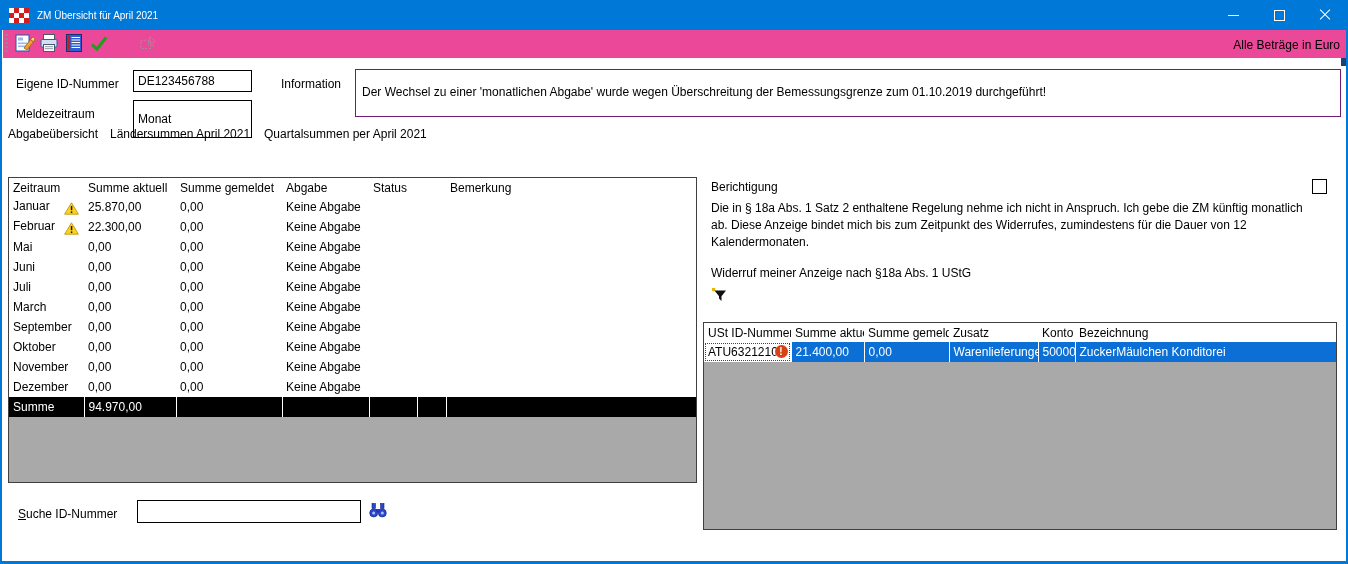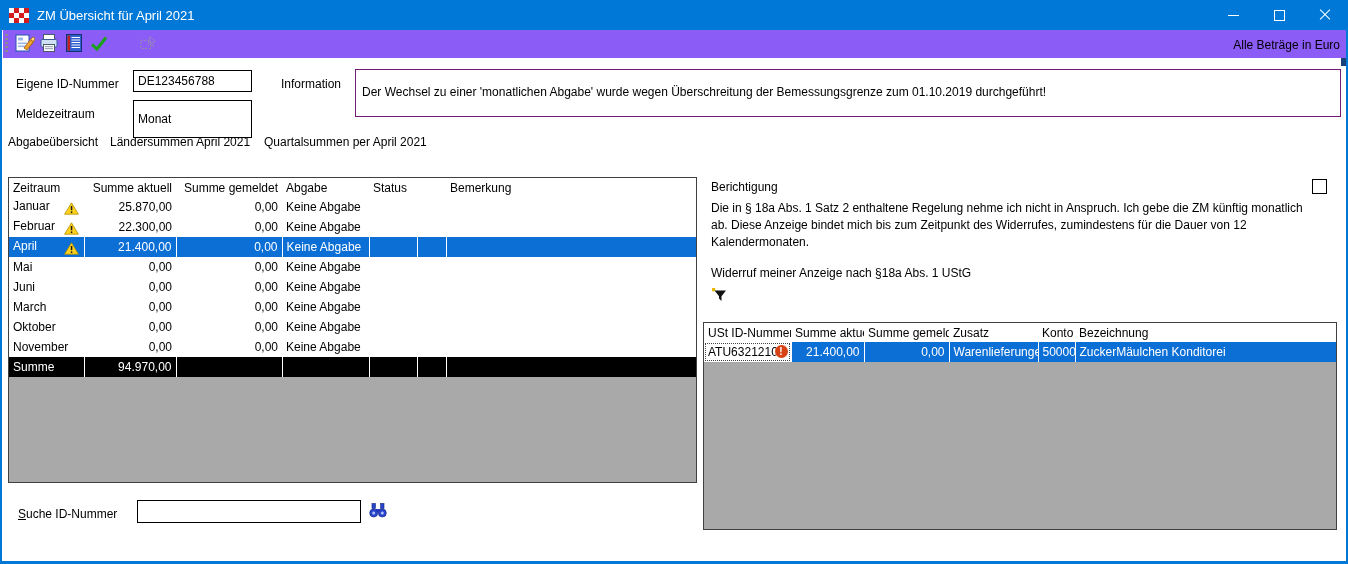--- a/index.html
+++ b/index.html
@@ -7,63 +7,63 @@
     width:1348px;height:564px;position:relative;overflow:hidden;
     background:#ffffff;color:#000;
     font-family:"Liberation Sans",sans-serif;font-size:12px;
   }
   
   .titlebar{position:absolute;top:0;left:0;right:0;height:30px;background:#0078d7;display:flex;align-items:center;z-index:5;}
   .app-icon{width:20px;height:15px;margin-left:9px;flex:0 0 auto;
     background-color:#fff;
     background-image:conic-gradient(#d41c1c 0.25turn,#fff 0.25turn 0.5turn,#d41c1c 0.5turn 0.75turn,#fff 0.75turn);
     background-size:10px 10px;}
-  .title-text{color:#fff;margin-left:8px;font-size:13px;white-space:nowrap;}
+  .title-text{color:#fff;margin-left:8px;font-size:10px;white-space:nowrap;}
   .win-btns{position:absolute;right:0;top:0;height:30px;display:flex;}
   .win-btn{width:46px;height:30px;display:flex;align-items:center;justify-content:center;}
   .glyph-min{width:11px;height:1px;background:#fff;}
   .glyph-max{width:9px;height:9px;border:1px solid #fff;}
   .glyph-close{position:relative;width:12px;height:12px;}
   .glyph-close::before,.glyph-close::after{content:"";position:absolute;left:-1px;top:5px;width:14px;height:1px;background:#fff;}
   .glyph-close::before{transform:rotate(45deg);}
   .glyph-close::after{transform:rotate(-45deg);}
   .b-left{position:absolute;left:0;top:30px;bottom:0;width:2px;background:#0078d7;}
   .b-right{position:absolute;right:0;top:30px;bottom:0;width:2px;background:#0078d7;}
   .b-bottom{position:absolute;left:0;right:0;bottom:0;height:3px;background:#0078d7;}
   .edge-notch{position:absolute;right:2px;top:56px;width:5px;height:10px;background:#17427c;}
   
-  .toolbar{position:absolute;top:30px;left:3px;right:2px;height:28px;background:#8b5cf6;}
+  .toolbar{position:absolute;top:30px;left:3px;right:2px;height:28px;background:#ec4899;}
   .grip{position:absolute;left:2px;top:4px;width:3px;height:20px;
     background:repeating-linear-gradient(to bottom,#8a8a8a 0 2px,transparent 2px 4px);}
   .tb-icon{position:absolute;top:3px;width:20px;height:20px;}
   #tb-edit{left:12px;} #tb-print{left:36px;} #tb-journal{left:61px;} #tb-check{left:86px;} #tb-send{left:136px;}
   .tb-note{position:absolute;right:6px;top:8px;color:#000;}
   
   .lbl{position:absolute;white-space:nowrap;}
   #lbl-own-id{left:16px;top:77px;}
   #lbl-period{left:16px;top:107px;}
   #lbl-info{left:281px;top:77px;}
   .fld{position:absolute;border:1px solid #000;background:#fff;font:inherit;padding:4px 4px;box-sizing:border-box;}
   #inp-own-id{left:133px;top:70px;width:119px;height:22px;}
   #inp-period{left:133px;top:100px;width:119px;height:38px;}
   #info-box{position:absolute;left:355px;top:69px;width:986px;height:48px;border:1px solid #701a75;
     box-sizing:border-box;padding:15px 6px;line-height:15px;background:#fff;}
   
-  .tab{position:absolute;top:135px;white-space:nowrap;}
+  .tab{position:absolute;top:127px;white-space:nowrap;}
   #tab-0{left:8px;} #tab-1{left:110px;} #tab-2{left:264px;}
   
   .frame{position:absolute;border:1px solid #404040;background:#a9a9a9;box-sizing:border-box;overflow:hidden;}
   #months-frame{left:8px;top:177px;width:689px;height:306px;}
   #vat-frame{left:703px;top:322px;width:634px;height:208px;}
   table.grid{border-collapse:collapse;table-layout:fixed;background:#0f766e;}
   #months-frame table.grid{width:687px;}
   #vat-frame table.grid{width:632px;}
   table.grid th{height:19px;font-weight:normal;text-align:left;padding:0 4px;background:#fff;white-space:nowrap;overflow:hidden;}
   table.grid td{height:20px;padding:0 4px;background:#fff;white-space:nowrap;overflow:hidden;}
-  table.grid .num{text-align:right;}
+  table.grid .num{text-align:left;}
   tr.sel td{background:#0c6fd6;color:#fff;border-right:1px solid #fff;}
   tr.sel td:last-child{border-right:none;}
   tr.sum td{background:#000;color:#fff;border-right:1px solid #fff;}
   tr.sum td:last-child{border-right:none;}
   td .warn-wrap{float:right;margin:3px 1px 0 0;line-height:0;}
   td.ustc{background:#fff !important;color:#000 !important;outline:1px dotted #444;outline-offset:-2px;position:relative;}
   .err-icon{position:absolute;right:3px;top:3px;width:13px;height:13px;border-radius:50%;background:#d74214;
     color:#fff;font-size:10px;font-weight:bold;line-height:13px;text-align:center;}
   .err-icon::after{content:"!";}
   
@@ -194,71 +194,85 @@
                 <rect x="6.8" y="4" width="1.5" height="4.2" fill="#1a1a1a"></rect>
                 <rect x="6.8" y="9.4" width="1.5" height="1.6" fill="#1a1a1a"></rect>
               </svg></span></td>
           <td class="num">22.300,00</td>
           <td class="num">0,00</td>
           <td>Keine Abgabe</td>
           <td></td>
           <td></td>
           <td></td>
         </tr>
-        <tr class="sel">
-          <td><span>April</span><span class="warn-wrap"><svg width="15" height="13" viewBox="0 0 15 13">
-                <path d="M7.5 0.8 L14.4 12.2 L0.6 12.2 Z" fill="#ffd21e" stroke="#b38f00" stroke-width="0.8"></path>
-                <rect x="6.8" y="4" width="1.5" height="4.2" fill="#1a1a1a"></rect>
-                <rect x="6.8" y="9.4" width="1.5" height="1.6" fill="#1a1a1a"></rect>
-              </svg></span></td>
-          <td class="num">21.400,00</td>
-          <td class="num">0,00</td>
-          <td>Keine Abgabe</td>
-          <td></td>
-          <td></td>
-          <td></td>
-        </tr>
         <tr>
           <td><span>Mai</span></td>
           <td class="num">0,00</td>
           <td class="num">0,00</td>
           <td>Keine Abgabe</td>
           <td></td>
           <td></td>
           <td></td>
         </tr>
         <tr>
           <td><span>Juni</span></td>
           <td class="num">0,00</td>
           <td class="num">0,00</td>
           <td>Keine Abgabe</td>
           <td></td>
           <td></td>
           <td></td>
         </tr>
         <tr>
+          <td><span>Juli</span></td>
+          <td class="num">0,00</td>
+          <td class="num">0,00</td>
+          <td>Keine Abgabe</td>
+          <td></td>
+          <td></td>
+          <td></td>
+        </tr>
+        <tr>
           <td><span>March</span></td>
           <td class="num">0,00</td>
           <td class="num">0,00</td>
           <td>Keine Abgabe</td>
           <td></td>
           <td></td>
           <td></td>
         </tr>
         <tr>
+          <td><span>September</span></td>
+          <td class="num">0,00</td>
+          <td class="num">0,00</td>
+          <td>Keine Abgabe</td>
+          <td></td>
+          <td></td>
+          <td></td>
+        </tr>
+        <tr>
           <td><span>Oktober</span></td>
           <td class="num">0,00</td>
           <td class="num">0,00</td>
           <td>Keine Abgabe</td>
           <td></td>
           <td></td>
           <td></td>
         </tr>
         <tr>
           <td><span>November</span></td>
+          <td class="num">0,00</td>
+          <td class="num">0,00</td>
+          <td>Keine Abgabe</td>
+          <td></td>
+          <td></td>
+          <td></td>
+        </tr>
+        <tr>
+          <td><span>Dezember</span></td>
           <td class="num">0,00</td>
           <td class="num">0,00</td>
           <td>Keine Abgabe</td>
           <td></td>
           <td></td>
           <td></td>
         </tr>
         <tr class="sum">
           <td>Summe</td>
           <td class="num">94.970,00</td>

